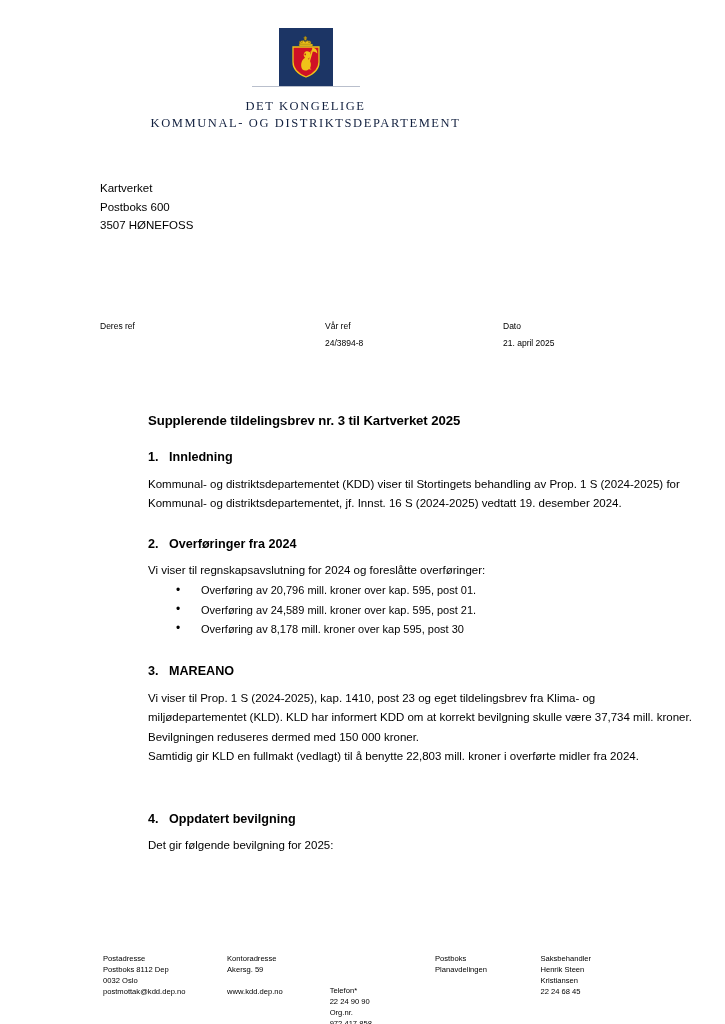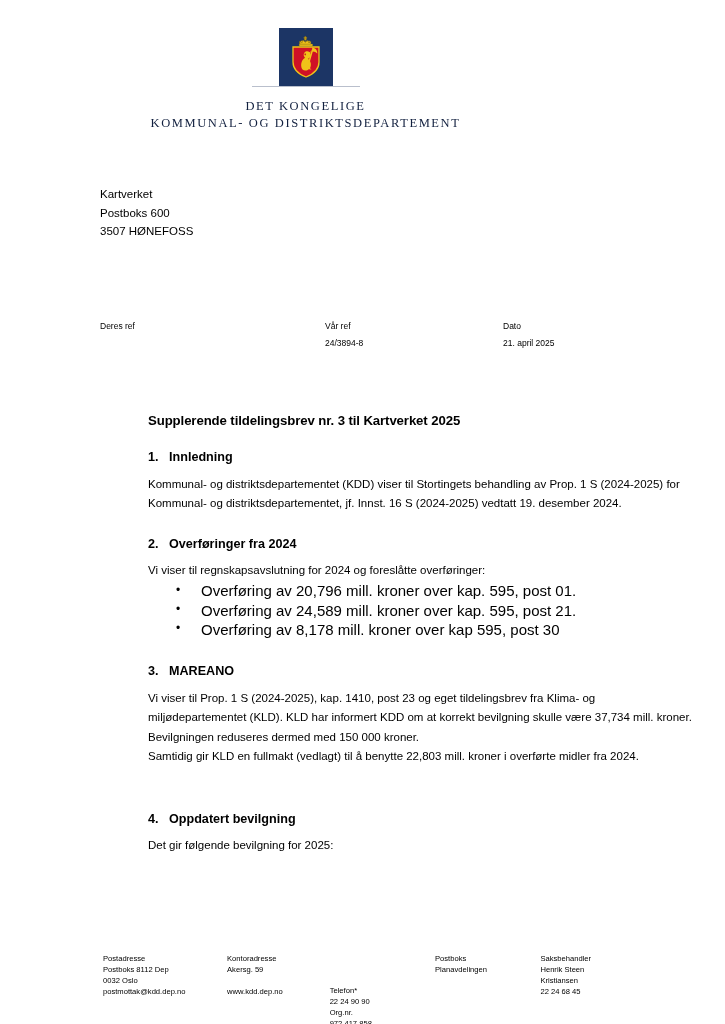--- a/index.html
+++ b/index.html
@@ -74,21 +74,21 @@
   
   .content {
     position: absolute;
     left: 100px;
     top: 0;
     width: 545px;
   }
 
   .addressee {
     position: absolute;
-    top: 185px;
+    top: 179px;
     left: 0;
     font-size: 11.5px;
     line-height: 18.5px;
     white-space: pre-line;
   }
 
   .refbar {
     position: absolute;
     top: 318px;
     left: 0;
@@ -140,21 +140,21 @@
   .sec-block { margin-bottom: 22px; }
   .sec-block.tight { margin-bottom: 18px; }
   .gap-before { margin-top: 20px; }
 
   ul.bullets {
     list-style: none;
     margin: 1px 0 0 0;
     padding: 0;
   }
   ul.bullets li {
-    font-size: 15px;
+    font-size: 11px;
     line-height: 19.3px;
     padding-left: 53px;
     position: relative;
   }
   ul.bullets li::before {
     content: "\2022";
     position: absolute;
     left: 28px;
     top: -0.5px;
     font-size: 12px;

